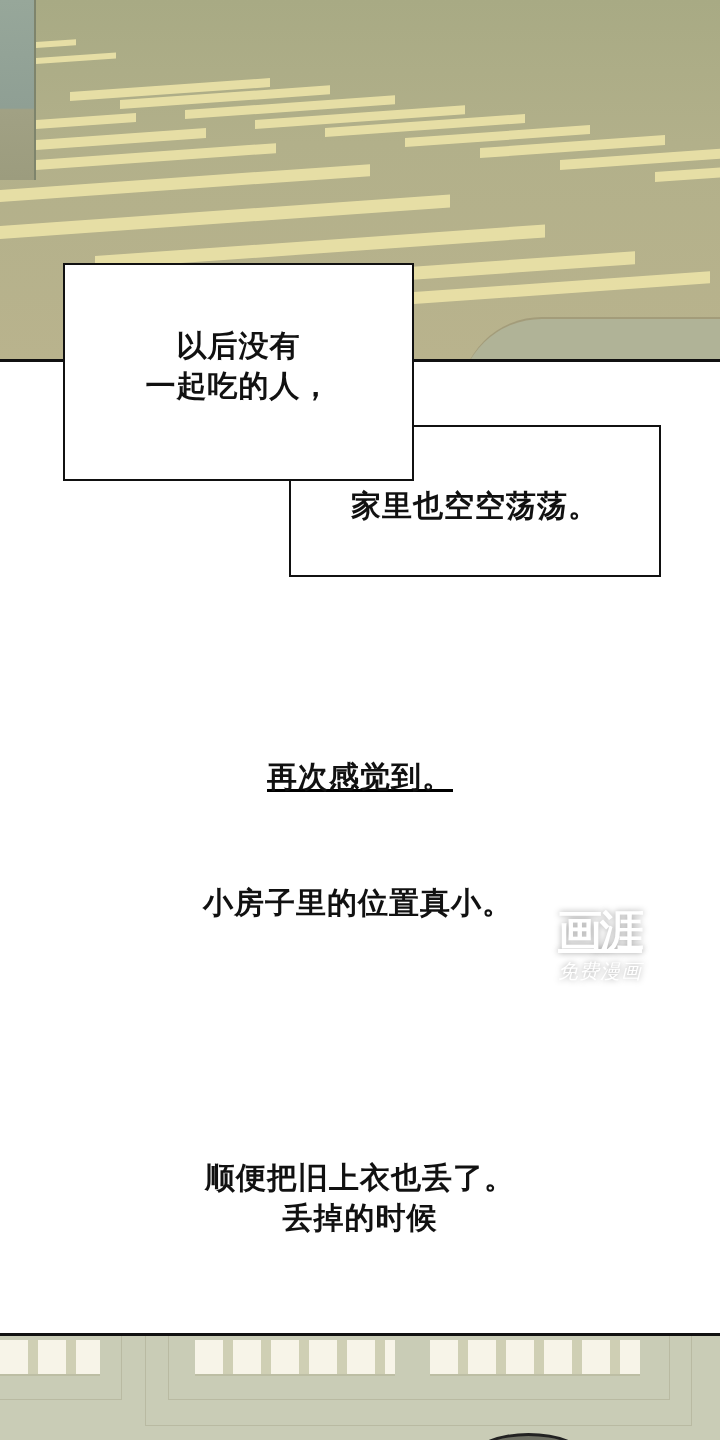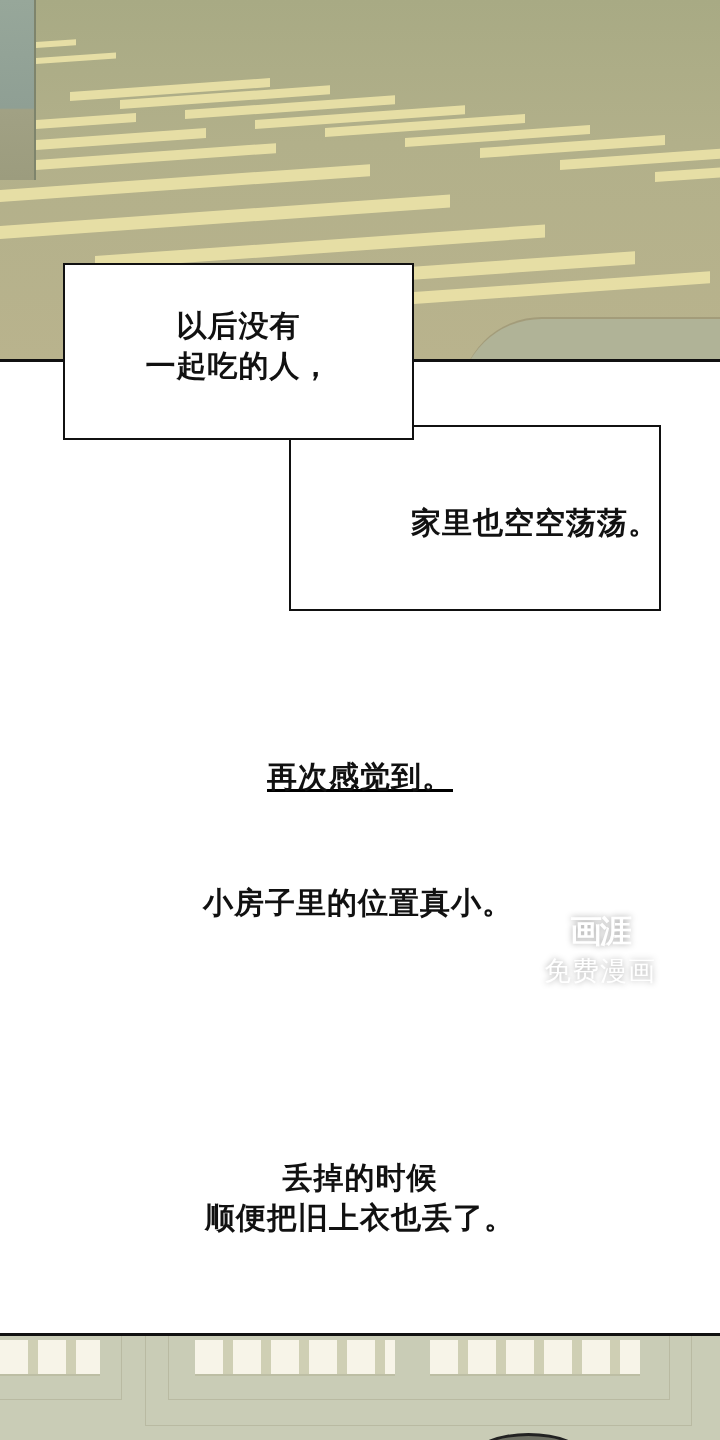--- a/index.html
+++ b/index.html
@@ -29,37 +29,37 @@
     position: absolute; left: 460px; top: 317px; width: 320px; height: 80px;
     background: #b0b397;
     border-radius: 120px 60px 0 0;
     border-top: 2px solid #a39c7a;
   }
   .box {
     position: absolute; background: #fff; border: 2px solid #111;
     box-sizing: border-box; display: flex; align-items: center; justify-content: center;
     text-align: center;
   }
-  .box1 { left: 63px; top: 263px; width: 351px; height: 177px; z-index: 2; }
-  .box2 { left: 289px; top: 425px; width: 372px; height: 186px; z-index: 1; justify-content: flex-end; }
+  .box1 { left: 63px; top: 263px; width: 351px; height: 218px; z-index: 2; }
+  .box2 { left: 289px; top: 425px; width: 372px; height: 152px; z-index: 1; }
   .box1-inner { margin-top: -12px; }
   .text-line {
     display: block; font-size: 30px; font-weight: bold; color: #111;
     line-height: 40px; letter-spacing: 1px; white-space: nowrap;
   }
   .free-text {
     position: absolute; left: 0; width: 720px; text-align: center;
   }
   .watermark {
     position: absolute; left: 540px; top: 905px; width: 120px; height: 100px;
     text-align: center; color: #ffffff;
     text-shadow: 0 0 6px rgba(0,0,0,0.35);
   }
-  .wm-logo { font-size: 32px; font-weight: bold; line-height: 52px; letter-spacing: -2px; }
-  .wm-sub { font-size: 27px; line-height: 28px; letter-spacing: 1px; }
+  .wm-logo { font-size: 44px; font-weight: bold; line-height: 52px; letter-spacing: -2px; text-decoration: underline; }
+  .wm-sub { font-size: 20px; line-height: 28px; letter-spacing: 1px; font-style: italic; }
   .panel-bottom {
     position: absolute; left: 0; top: 1333px; width: 720px; height: 107px;
     background: #c9ccb6;
     border-top: 3px solid #111; box-sizing: border-box; overflow: hidden;
   }
   .win {
     position: absolute; top: 4px; height: 34px;
     background: repeating-linear-gradient(90deg, #f7f4e8 0 28px, #cfcfb4 28px 38px);
     border-bottom: 2px solid #bdbea4;
   }
@@ -113,22 +113,22 @@
 
 <div class="free-text" style="top:757px;text-decoration:underline;">
   <span class="text-line">再次感觉到。</span>
 </div>
 
 <div class="free-text" style="top:883px;">
   <span class="text-line" style="margin-left:-4px;">小房子里的位置真小。</span>
 </div>
 
 <div class="free-text" style="top:1158px;">
+  <span class="text-line">顺便把旧上衣也丢了。</span>
   <span class="text-line">丢掉的时候</span>
-  <span class="text-line">顺便把旧上衣也丢了。</span>
 </div>
 
 <div class="watermark">
   <div class="wm-logo">画涯</div>
   <div class="wm-sub">免费漫画</div>
 </div>
 
 <div class="panel-bottom">
   <div class="win" style="left:0px;width:100px;"></div>
   <div class="win" style="left:195px;width:200px;"></div>

